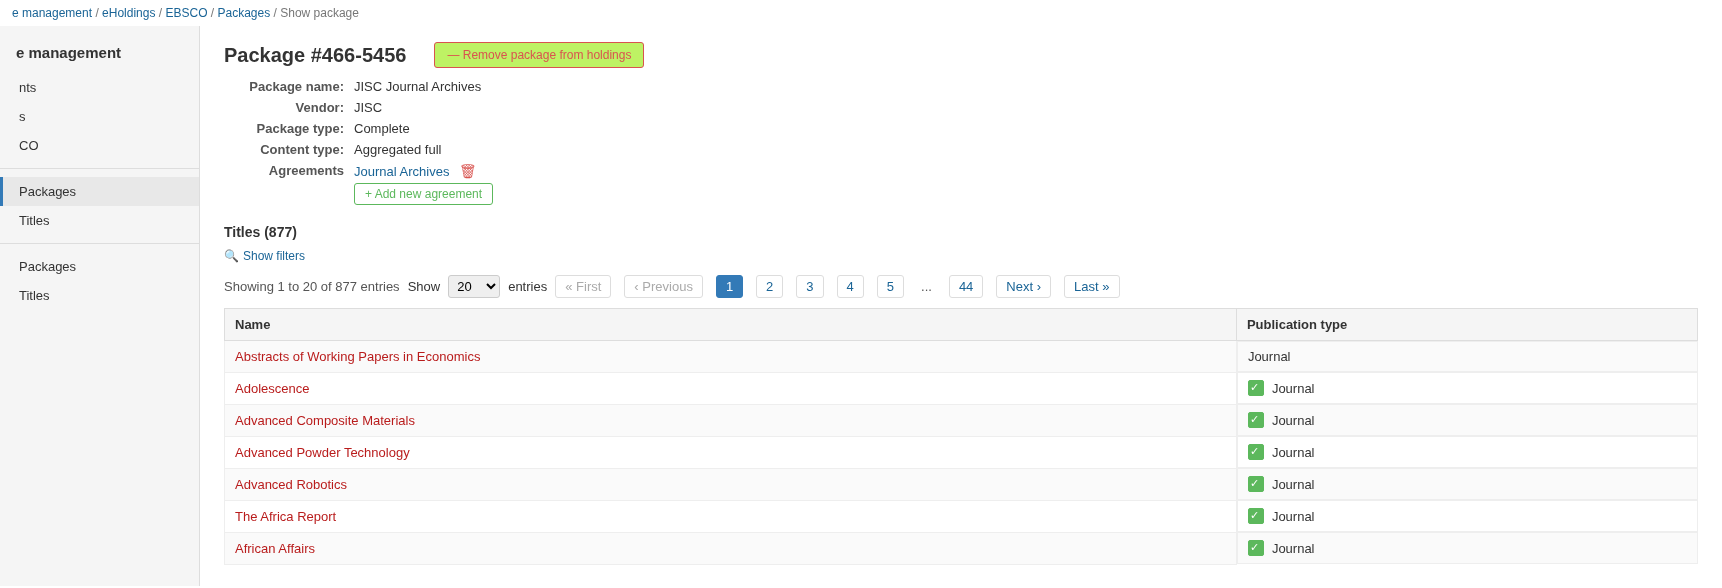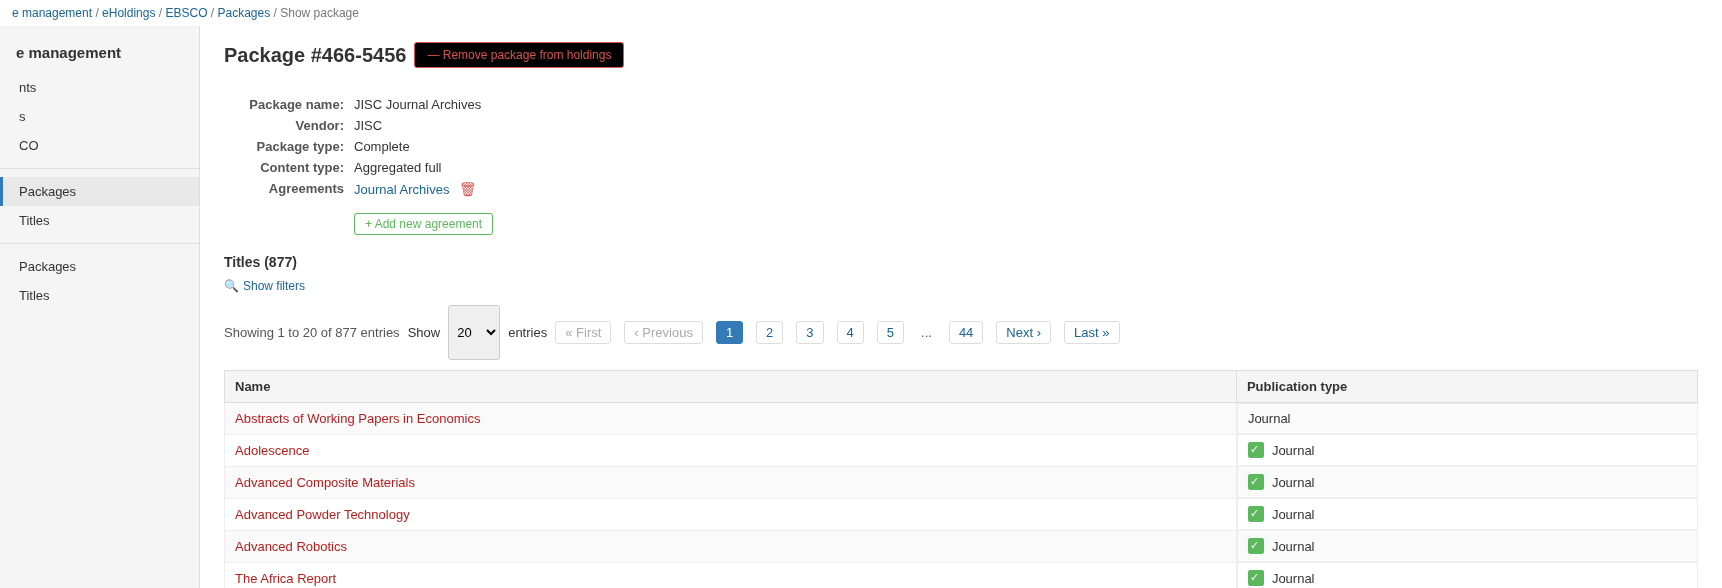--- a/index.html
+++ b/index.html
@@ -50,36 +50,36 @@
 
     .main-content {
       flex: 1;
       padding: 16px 24px;
       overflow-x: auto;
     }
 
     .page-title {
       font-size: 20px;
       font-weight: bold;
-      margin-bottom: 26px;
+      margin-bottom: 8px;
       color: #333;
       display: flex;
       align-items: center;
-      gap: 8px;
+      gap: 28px;
     }
 
     .btn {
       display: inline-flex;
       align-items: center;
       padding: 5px 12px;
       font-size: 12px;
       border: 1px solid #ccc;
       border-radius: 3px;
       cursor: pointer;
-      background: #000000;
+      background: #bef264;
       color: #333;
       text-decoration: none;
     }
     .btn-danger-outline {
       border-color: #d9534f;
       color: #d9534f;
     }
 
     .detail-table {
       margin-bottom: 16px;
@@ -123,21 +123,21 @@
       display: inline-flex;
       align-items: center;
       gap: 4px;
       padding: 3px 10px;
       font-size: 12px;
       border: 1px solid #5cb85c;
       border-radius: 3px;
       cursor: pointer;
       background: #fff;
       color: #5cb85c;
-      margin-top: 16px;
+      margin-top: 4px;
     }
 
     .titles-header {
       font-size: 14px;
       font-weight: bold;
       margin-bottom: 8px;
     }
 
     .show-filters {
       font-size: 12px;
@@ -158,21 +158,21 @@
       font-size: 13px;
       flex-wrap: wrap;
     }
 
     .showing-text {
       font-size: 13px;
       color: #555;
     }
 
     .show-select {
-      padding: 18px 4px;
+      padding: 2px 4px;
       border: 1px solid #ccc;
       border-radius: 3px;
       font-size: 13px;
       cursor: pointer;
     }
 
     .pagination {
       display: flex;
       align-items: center;
       gap: 13px;

